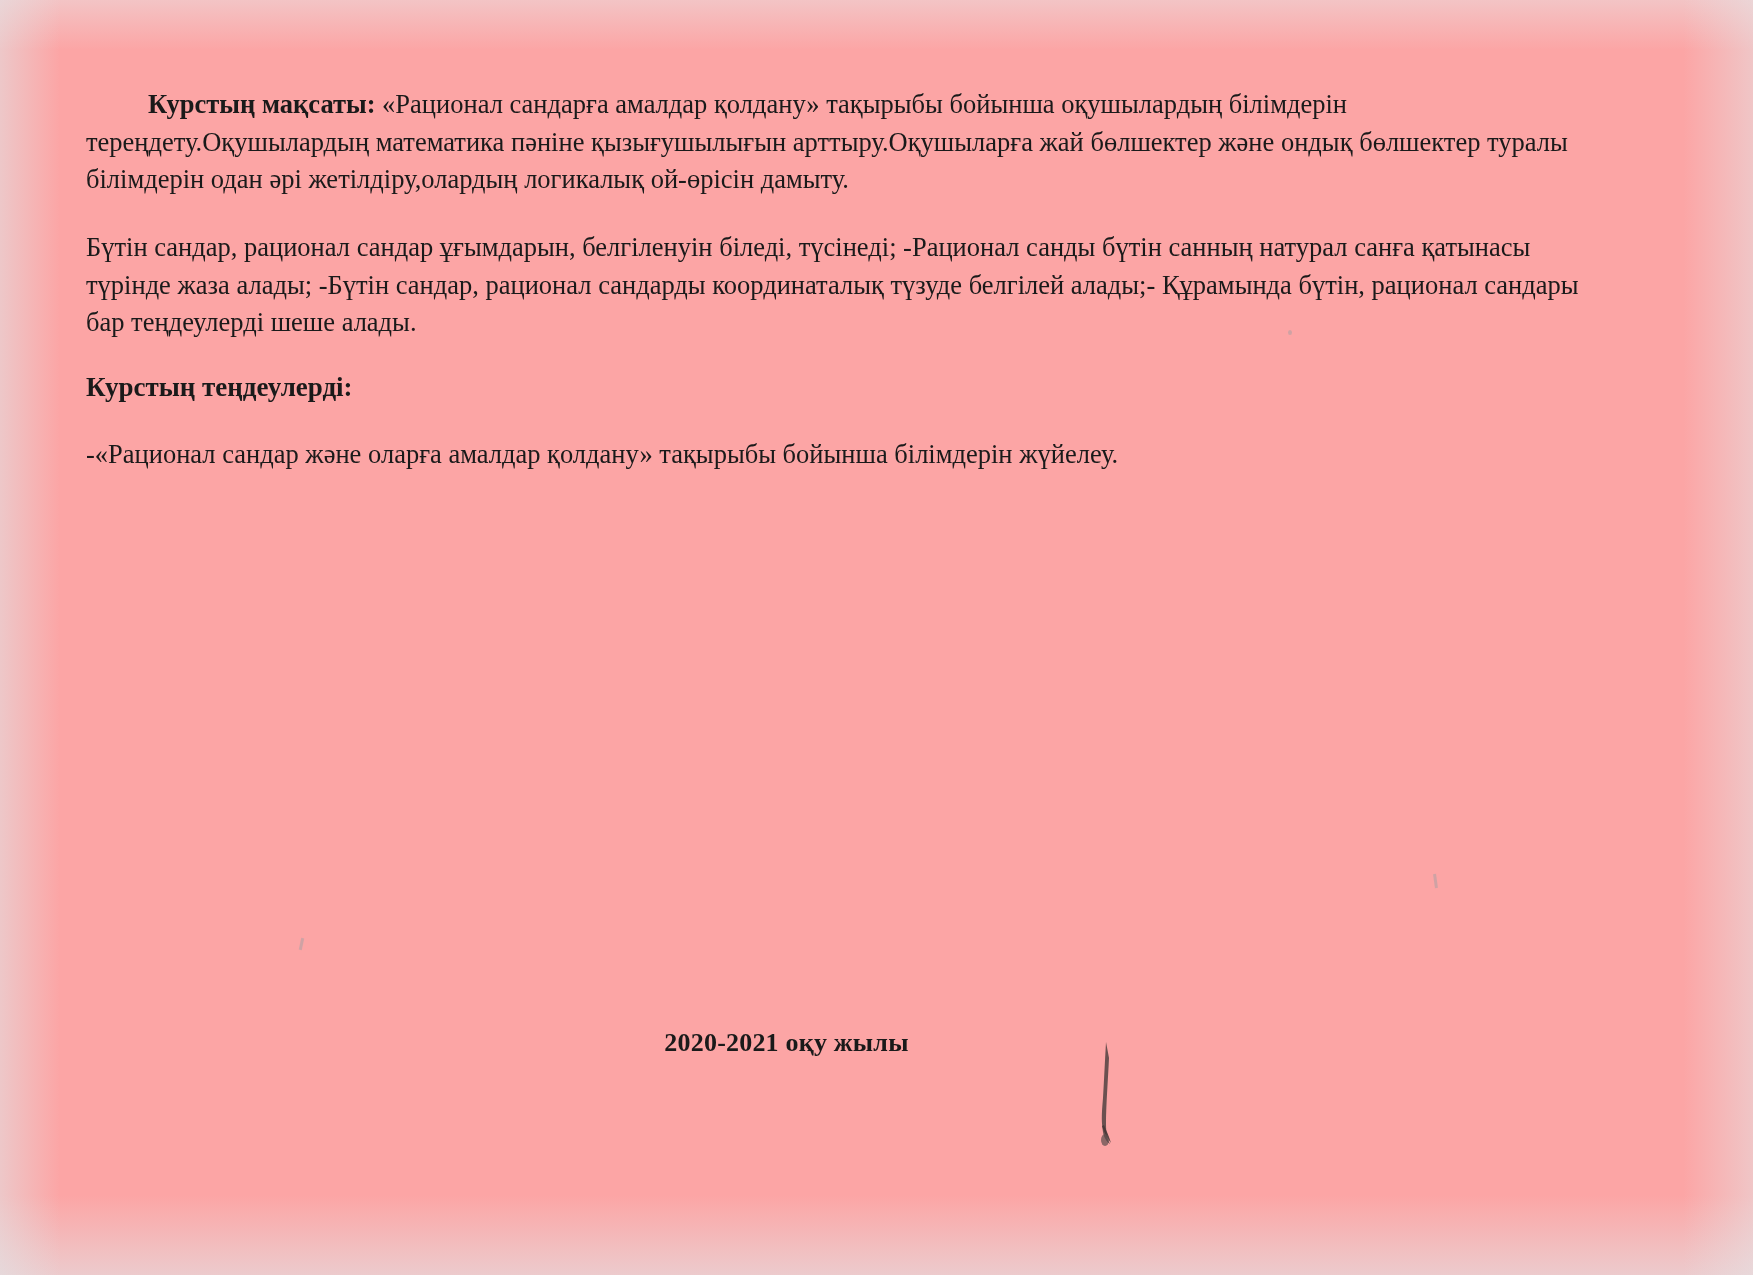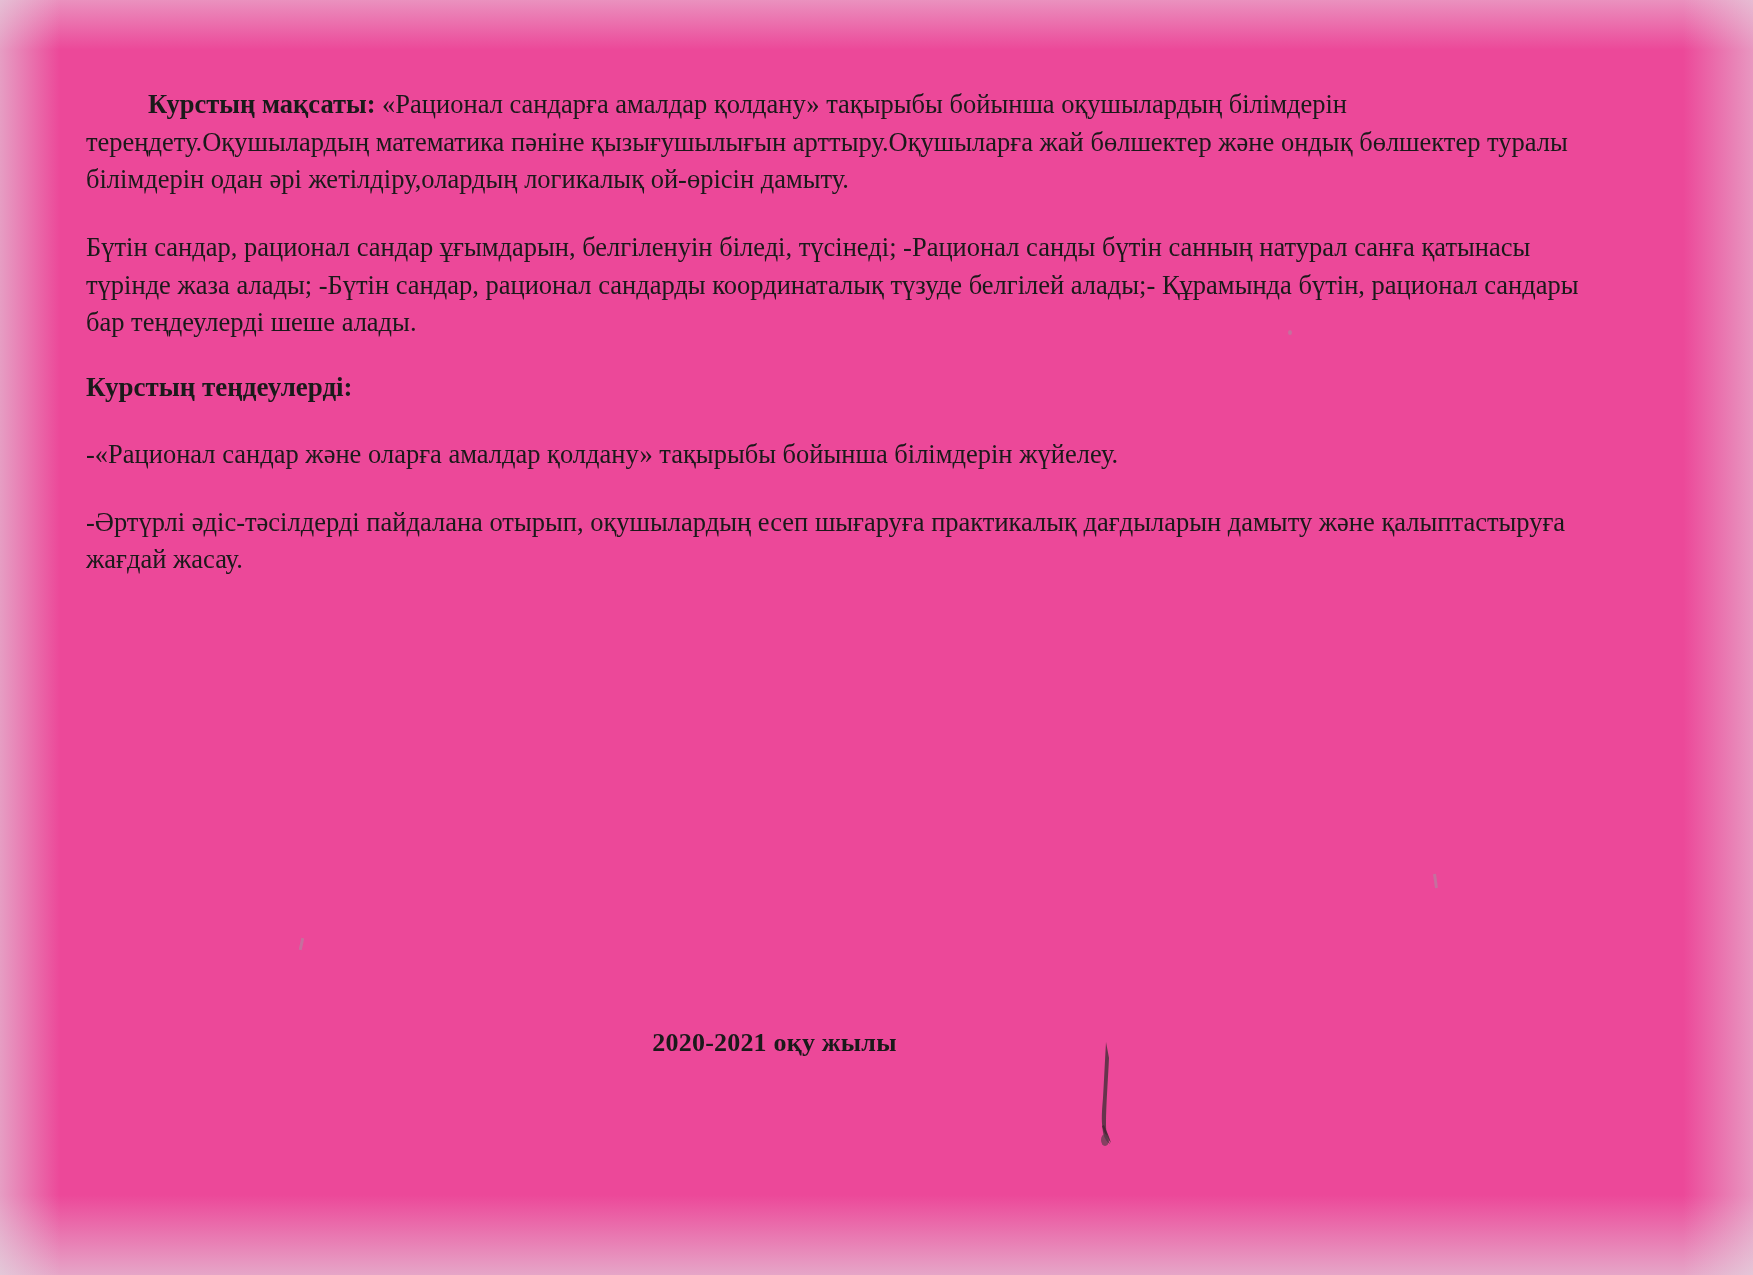--- a/index.html
+++ b/index.html
@@ -11,21 +11,21 @@
     width: 1753px;
     height: 1275px;
     position: relative;
     font-family: "Liberation Serif", serif;
     color: #1a1a1a;
     overflow: hidden;
   }
   .page {
     position: absolute;
     inset: 0;
-    background: #ec4899;
+    background: #fca5a5;
   }
   
   .scan-tint {
     position: absolute;
     inset: 0;
     background:
       linear-gradient(to right, rgba(225,228,230,0.55) 0px, rgba(255,255,255,0) 60px),
       linear-gradient(to left, rgba(228,230,232,0.5) 0px, rgba(255,255,255,0) 70px),
       linear-gradient(to bottom, rgba(232,234,236,0.45) 0px, rgba(255,255,255,0) 50px),
       linear-gradient(to top, rgba(226,228,231,0.6) 0px, rgba(255,255,255,0) 80px);
@@ -56,21 +56,21 @@
     font-weight: bold;
     font-size: 27px;
     margin: 0 0 30px 0;
   }
   .objectives p {
     margin-bottom: 30px;
   }
   .footer {
     position: absolute;
     top: 1028px;
-    left: 0;
+    left: 12px;
     width: 1549px;
     text-align: center;
   }
   .footer span {
     font-weight: bold;
     font-size: 26px;
     letter-spacing: 0.2px;
   }
   
   .smudge {
@@ -94,21 +94,20 @@
   <div class="content">
 
     <p class="indent-first goal-line"><span class="bold">Курстың мақсаты:</span> <span>«Рационал сандарға амалдар қолдану» тақырыбы бойынша оқушылардың білімдерін тереңдету.Оқушылардың математика пәніне қызығушылығын арттыру.Оқушыларға жай бөлшектер және ондық бөлшектер туралы білімдерін одан әрі жетілдіру,олардың логикалық ой-өрісін дамыту.</span></p>
 
     <p>Бүтін сандар, рационал сандар ұғымдарын, белгіленуін біледі, түсінеді; -Рационал санды бүтін санның натурал санға қатынасы түрінде жаза алады; -Бүтін сандар, рационал сандарды координаталық түзуде белгілей алады;- Құрамында бүтін, рационал сандары бар теңдеулерді шеше алады.</p>
 
     <p class="heading">Курстың теңдеулерді:</p>
 
     <div class="objectives">
       <p>-«Рационал сандар және оларға амалдар қолдану» тақырыбы бойынша білімдерін жүйелеу.</p>
-      <p>-Әртүрлі әдіс-тәсілдерді пайдалана отырып, оқушылардың есеп шығаруға практикалық дағдыларын дамыту және қалыптастыруға жағдай жасау.</p>
     </div>
   </div>
 
   <div class="footer">
     <span>2020-2021 оқу жылы</span>
   </div>
 
   <svg class="smudge" style="left:1090px; top:1040px;" width="40" height="110" viewBox="0 0 40 110">
     <path d="M16 2 C15 20, 14 40, 13 58 C12 70, 11 80, 13 92 C14 98, 17 102, 20 104 C17 99, 16 92, 16 84 C16 66, 18 40, 19 18 Z" fill="#2b2b2b" opacity="0.85"></path>
     <path d="M12 86 C14 92, 17 98, 21 103 C19 96, 16 90, 14 85 Z" fill="#1f1f1f" opacity="0.9"></path>

